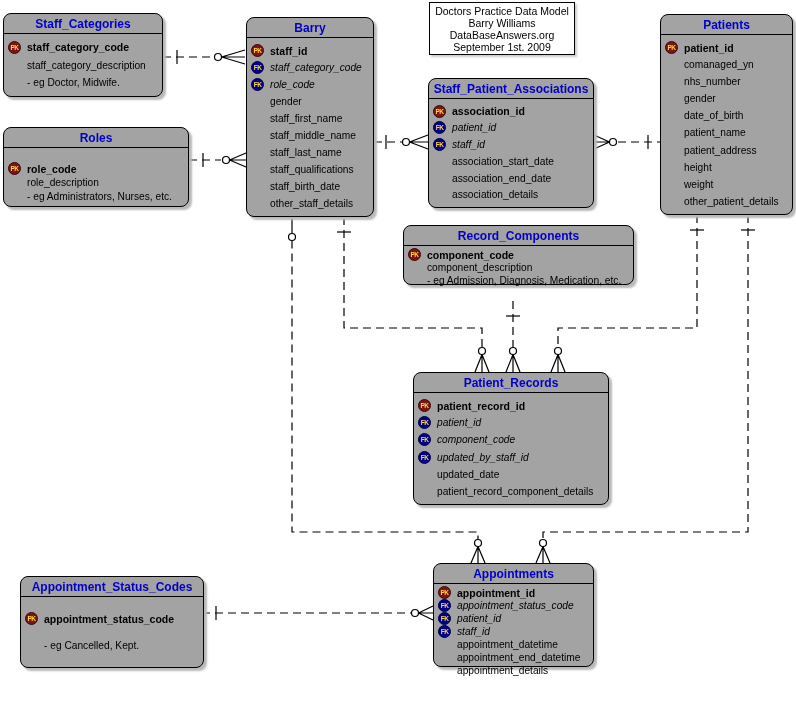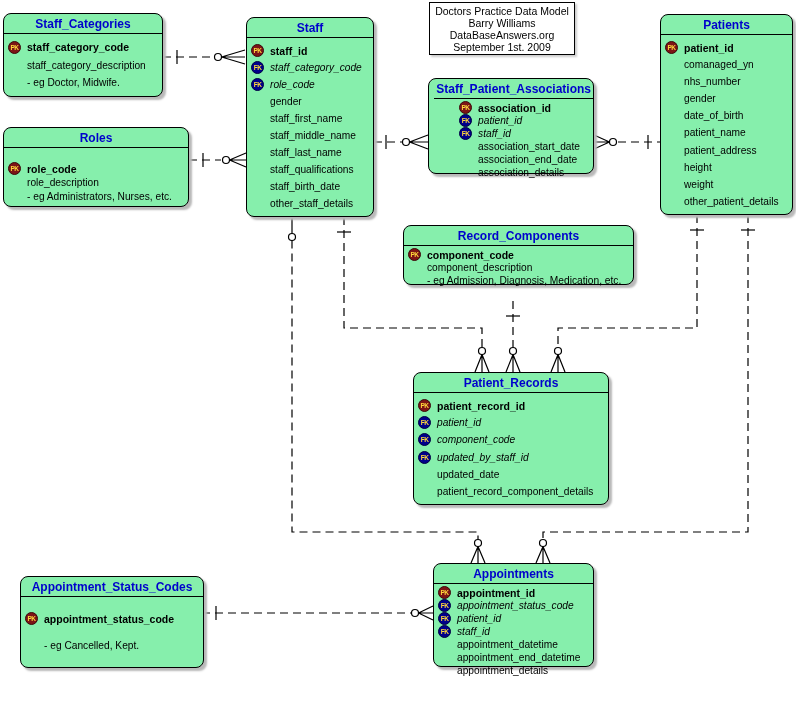--- a/index.html
+++ b/index.html
@@ -1,21 +1,21 @@
 <!DOCTYPE html>
 <html><head>
 <meta charset="utf-8">
 <style>
   html,body { margin:0; padding:0; background:#ffffff; }
   body { font-family:"Liberation Sans", sans-serif; }
   #diagram { position:relative; width:796px; height:718px; background:#ffffff; overflow:hidden; }
   svg.rel-layer { position:absolute; left:0; top:0; }
 
   .entity {
-    position:absolute; background:#86efac;
+    position:absolute; background:#a3a3a3;
     border:1.5px solid #000; border-radius:8px;
     box-shadow:3px 3px 2px #b9b9b9;
     display:flex; flex-direction:column; box-sizing:border-box;
   }
   .entity-title {
     font-weight:bold; color:#0000CC; font-size:12px; text-align:center;
     padding:3px 2px 2px; border-bottom:1.5px solid #000; white-space:nowrap;
   }
   .entity-body {
     flex:1; display:flex; flex-direction:column; justify-content:space-evenly;
@@ -157,21 +157,21 @@
           <span class="key-badge empty"></span>
           <span class="field-label normal">role_description</span>
         </div>
         <div class="field-row">
           <span class="key-badge empty"></span>
           <span class="field-label normal">- eg Administrators, Nurses, etc.</span>
         </div>
       </div>
     </div>
     <div class="entity" style="left: 246px; top: 17px; width: 128px; height: 200px;">
-      <div class="entity-title">Staff</div>
+      <div class="entity-title">Barry</div>
       <div class="entity-body">
         <div class="field-row">
           <span class="key-badge pk">PK</span>
           <span class="field-label bold">staff_id</span>
         </div>
         <div class="field-row">
           <span class="key-badge fk">FK</span>
           <span class="field-label italic">staff_category_code</span>
         </div>
         <div class="field-row">
@@ -201,21 +201,21 @@
         <div class="field-row">
           <span class="key-badge empty"></span>
           <span class="field-label normal">staff_birth_date</span>
         </div>
         <div class="field-row">
           <span class="key-badge empty"></span>
           <span class="field-label normal">other_staff_details</span>
         </div>
       </div>
     </div>
-    <div class="entity" style="left: 428px; top: 78px; width: 166px; height: 96px; align-items: flex-end;">
+    <div class="entity" style="left: 428px; top: 78px; width: 166px; height: 130px;">
       <div class="entity-title">Staff_Patient_Associations</div>
       <div class="entity-body">
         <div class="field-row">
           <span class="key-badge pk">PK</span>
           <span class="field-label bold">association_id</span>
         </div>
         <div class="field-row">
           <span class="key-badge fk">FK</span>
           <span class="field-label italic">patient_id</span>
         </div>

